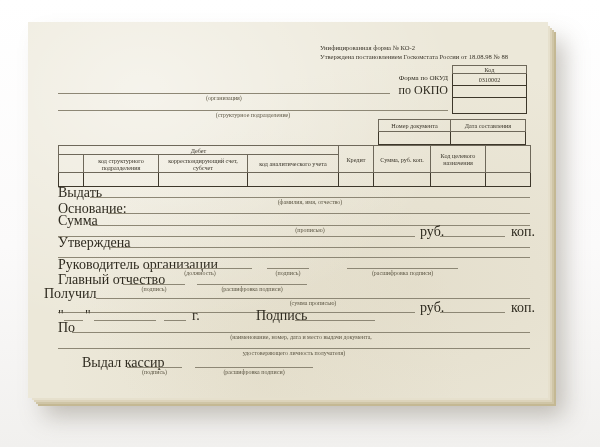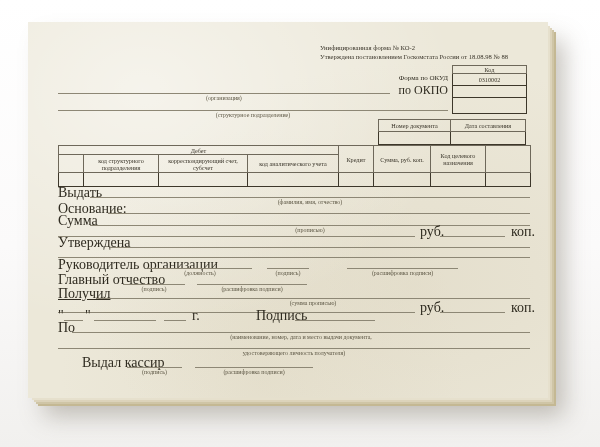--- a/index.html
+++ b/index.html
@@ -147,21 +147,21 @@
     <div class="sub" style="left:232px;width:56px;top:248px;">(подпись)</div>
     <div class="hline" style="left:319px;width:111px;top:246px;"></div>
     <div class="sub" style="left:319px;width:111px;top:248px;">(расшифровка подписи)</div>
 
     <div class="lbl" style="left:30px;top:253px;">Главный отчество</div>
     <div class="hline" style="left:95px;width:62px;top:262px;"></div>
     <div class="sub" style="left:95px;width:62px;top:264px;">(подпись)</div>
     <div class="hline" style="left:169px;width:110px;top:262px;"></div>
     <div class="sub" style="left:169px;width:110px;top:264px;">(расшифровка подписи)</div>
 
-    <div class="lbl" style="left:30px;top:267px;text-decoration:underline;">Получил</div>
+    <div class="lbl" style="left:16px;top:267px;">Получил</div>
     <div class="hline" style="left:68px;width:434px;top:276px;"></div>
     <div class="sub" style="left:68px;width:434px;top:278px;">(сумма прописью)</div>
 
     <div class="hline" style="left:30px;width:357px;top:290px;"></div>
     <div class="lbl" style="left:392px;top:281px;">руб.</div>
     <div class="hline" style="left:412px;width:65px;top:290px;"></div>
     <div class="lbl" style="left:483px;top:281px;">коп.</div>
 
     <div class="lbl" style="left:30px;top:289px;">"</div>
     <div class="hline" style="left:36px;width:19px;top:298px;"></div>

